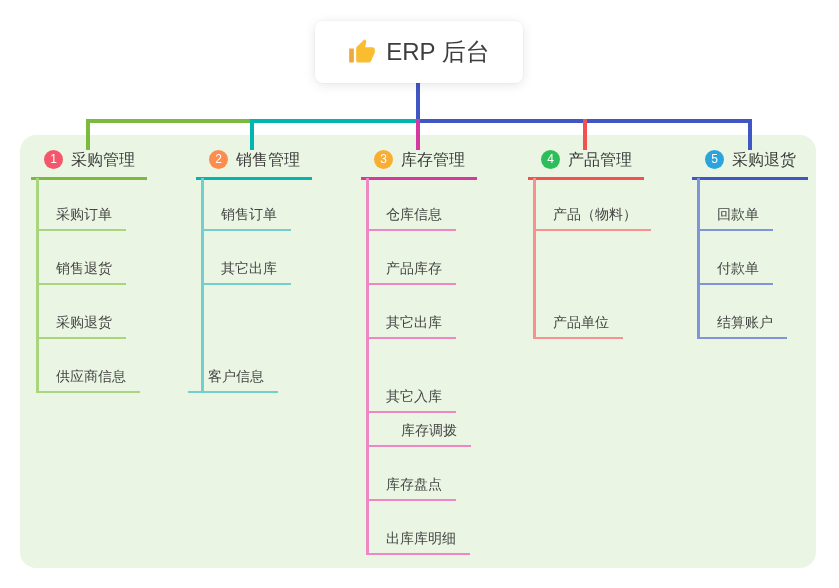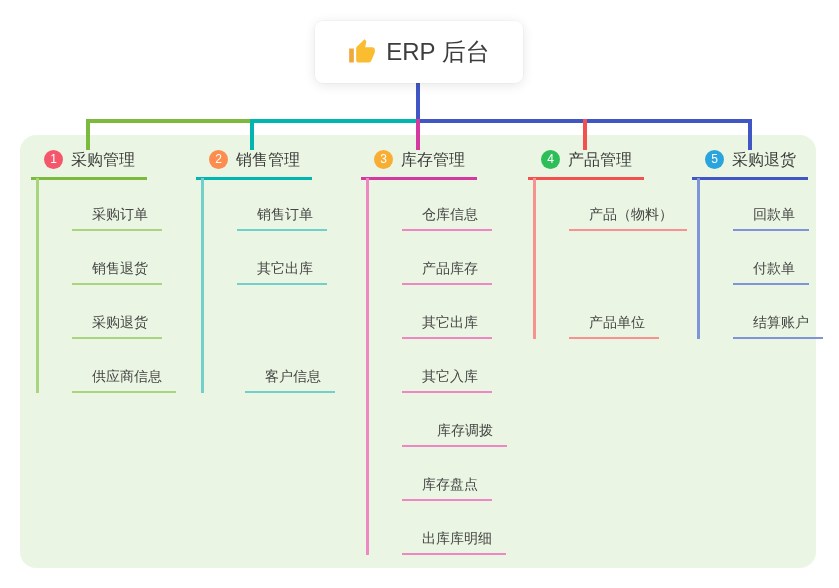--- a/index.html
+++ b/index.html
@@ -22,21 +22,21 @@
                    padding:0 12px 7px 13px; border-bottom:3px solid;
                    font-size:16px; line-height:21px; color:#3c3c3c;
                    width:max-content; white-space:nowrap; }
   .badge { width:19px; height:19px; border-radius:50%; color:#ffffff;
            font-size:12px; line-height:19px; text-align:center; flex:0 0 auto; }
 
   .spine { position:absolute; width:3px; }
 
   .child { position:absolute; font-size:14px; line-height:17px; color:#454545;
            padding:0 14px 6px 20px; border-bottom:2px solid;
-           width:max-content; white-space:nowrap;margin-left:36px; }
+           width:max-content; white-space:nowrap; }
 
   
   .b1  { border-color:#7cb93f; } .b1l { border-color:#a8d57d; background:#a8d57d; }
   .b2  { border-color:#02b5ae; } .b2l { border-color:#72cfc9; background:#72cfc9; }
   .b3  { border-color:#d4399f; } .b3l { border-color:#ef87c4; background:#ef87c4; }
   .b4  { border-color:#f2514f; } .b4l { border-color:#f79290; background:#f79290; }
   .b5  { border-color:#4156c5; } .b5l { border-color:#8094d8; background:#8094d8; }
 
   .bg-green   { background:#7cb93f; }
   .bg-teal    { background:#02b5ae; }
@@ -87,31 +87,31 @@
   <div class="child b1l" style="left:36px; top:314px; background:none;"><span>采购退货</span></div>
   <div class="child b1l" style="left:36px; top:368px; background:none;"><span>供应商信息</span></div>
 
   <div class="branch-header b2" style="left:196px; top:149px;">
     <span class="badge badge-2">2</span>
     <span>销售管理</span>
   </div>
   <div class="spine b2l" style="left:201px; top:178px; height:215px;"></div>
   <div class="child b2l" style="left:201px; top:206px; background:none;"><span>销售订单</span></div>
   <div class="child b2l" style="left:201px; top:260px; background:none;"><span>其它出库</span></div>
-  <div class="child b2l" style="left:209px; top:368px; background:none;text-align:center;"><span>客户信息</span></div>
+  <div class="child b2l" style="left:188px; top:368px; background:none;text-align:center;"><span>客户信息</span></div>
 
   <div class="branch-header b3" style="left:361px; top:149px;">
     <span class="badge badge-3">3</span>
     <span>库存管理</span>
   </div>
   <div class="spine b3l" style="left:366px; top:178px; height:377px;"></div>
   <div class="child b3l" style="left:366px; top:206px; background:none;"><span>仓库信息</span></div>
   <div class="child b3l" style="left:366px; top:260px; background:none;"><span>产品库存</span></div>
   <div class="child b3l" style="left:366px; top:314px; background:none;"><span>其它出库</span></div>
-  <div class="child b3l" style="left:366px; top:368px; background:none;"><span>其它入库</span></div>
+  <div class="child b3l" style="left:366px; top:388px; background:none;"><span>其它入库</span></div>
   <div class="child b3l" style="left:366px; top:422px; background:none;padding-left:35px;"><span>库存调拨</span></div>
   <div class="child b3l" style="left:366px; top:476px; background:none;"><span>库存盘点</span></div>
   <div class="child b3l" style="left:366px; top:530px; background:none;"><span>出库库明细</span></div>
 
   <div class="branch-header b4" style="left:528px; top:149px;">
     <span class="badge badge-4">4</span>
     <span>产品管理</span>
   </div>
   <div class="spine b4l" style="left:533px; top:178px; height:161px;"></div>
   <div class="child b4l" style="left:533px; top:206px; background:none;"><span>产品（物料）</span></div>

